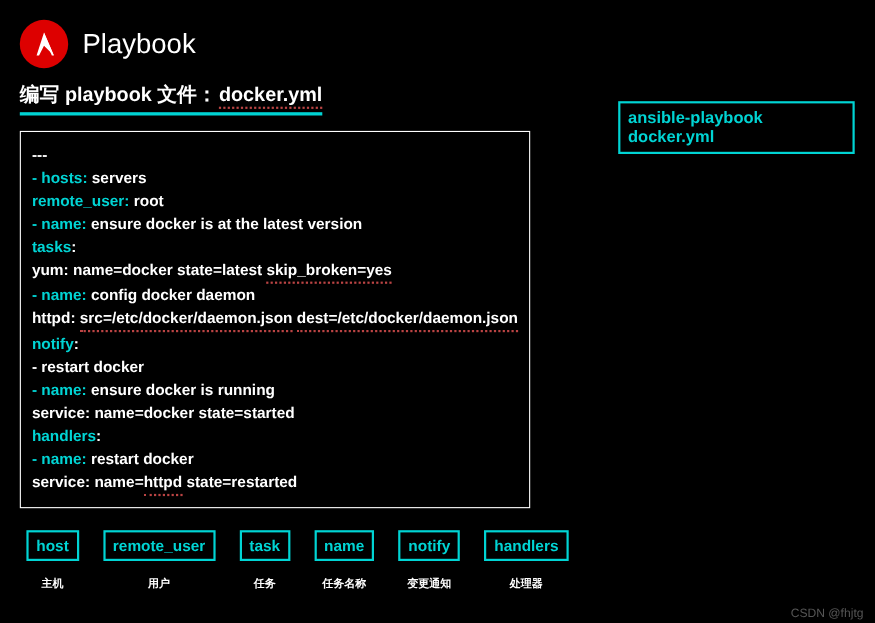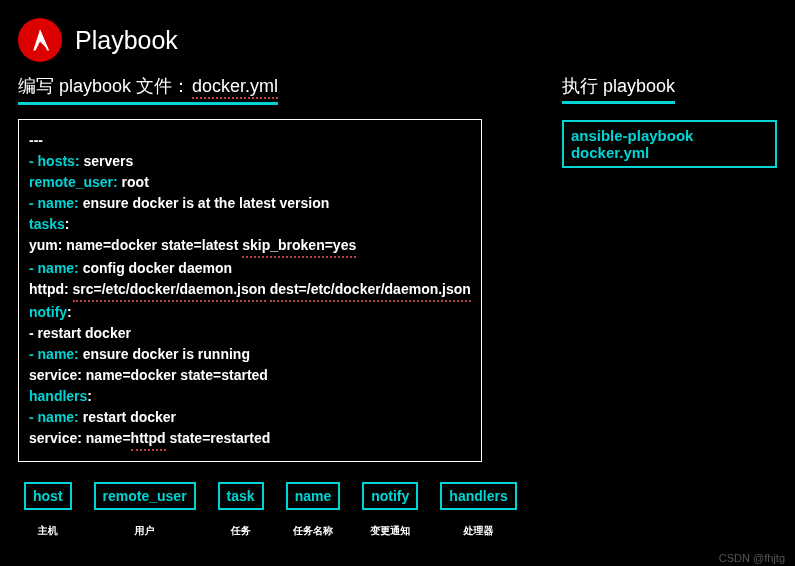--- a/index.html
+++ b/index.html
@@ -47,21 +47,21 @@
       gap: 80px;
     }
     .left-col {
       flex: 0 0 460px;
     }
     .right-col {
       flex: 1;
     }
     .section-heading {
       font-size: 18px;
-      font-weight: normal;
+      font-weight: bold;
       color: #fff;
       padding-bottom: 3px;
       border-bottom: 3px solid #00d4d4;
       display: inline-block;
       margin-bottom: 14px;
     }
     .section-heading .filename {
       color: #fff;
       border-bottom: 2px dotted #b44;
       display: inline-block;
@@ -82,21 +82,21 @@
     .white { color: #fff; }
     .underline-red { border-bottom: 2px dotted #b44; display: inline-block; }
     .code-line { white-space: nowrap; }
     .command-btn {
       border: 2px solid #00d4d4;
       color: #00d4d4;
       font-size: 15px;
       font-weight: bold;
       padding: 5px 7px;
       display: inline-block;
-      margin-top: 2px;
+      margin-top: 18px;
     }
     .tags-row {
       display: flex;
       gap: 22px;
       padding: 20px 24px 8px 24px;
       align-items: flex-start;
     }
     .tag-col {
       display: flex;
       flex-direction: column;
@@ -156,21 +156,20 @@
       <div class="code-line white">      - restart docker</div>
       <div class="code-line"><span class="cyan">   - name:</span><span class="white"> ensure docker is running</span></div>
       <div class="code-line white">     service: name=docker state=started</div>
       <div class="code-line"><span class="cyan">  handlers</span><span class="white">:</span></div>
       <div class="code-line"><span class="cyan">    - name:</span><span class="white"> restart docker</span></div>
       <div class="code-line"><span class="white">      service: name=</span><span class="white underline-red">httpd</span><span class="white"> state=restarted</span></div>
     </div>
   </div>
 
   <div class="right-col">
-    <div class="section-heading">执行 playbook</div>
     <div>
       <span class="command-btn">ansible-playbook docker.yml</span>
     </div>
   </div>
 </div>
 
 <div class="tags-row">
     <div class="tag-col">
       <div class="tag-box">host</div>
       <div class="tag-label">主机</div>

